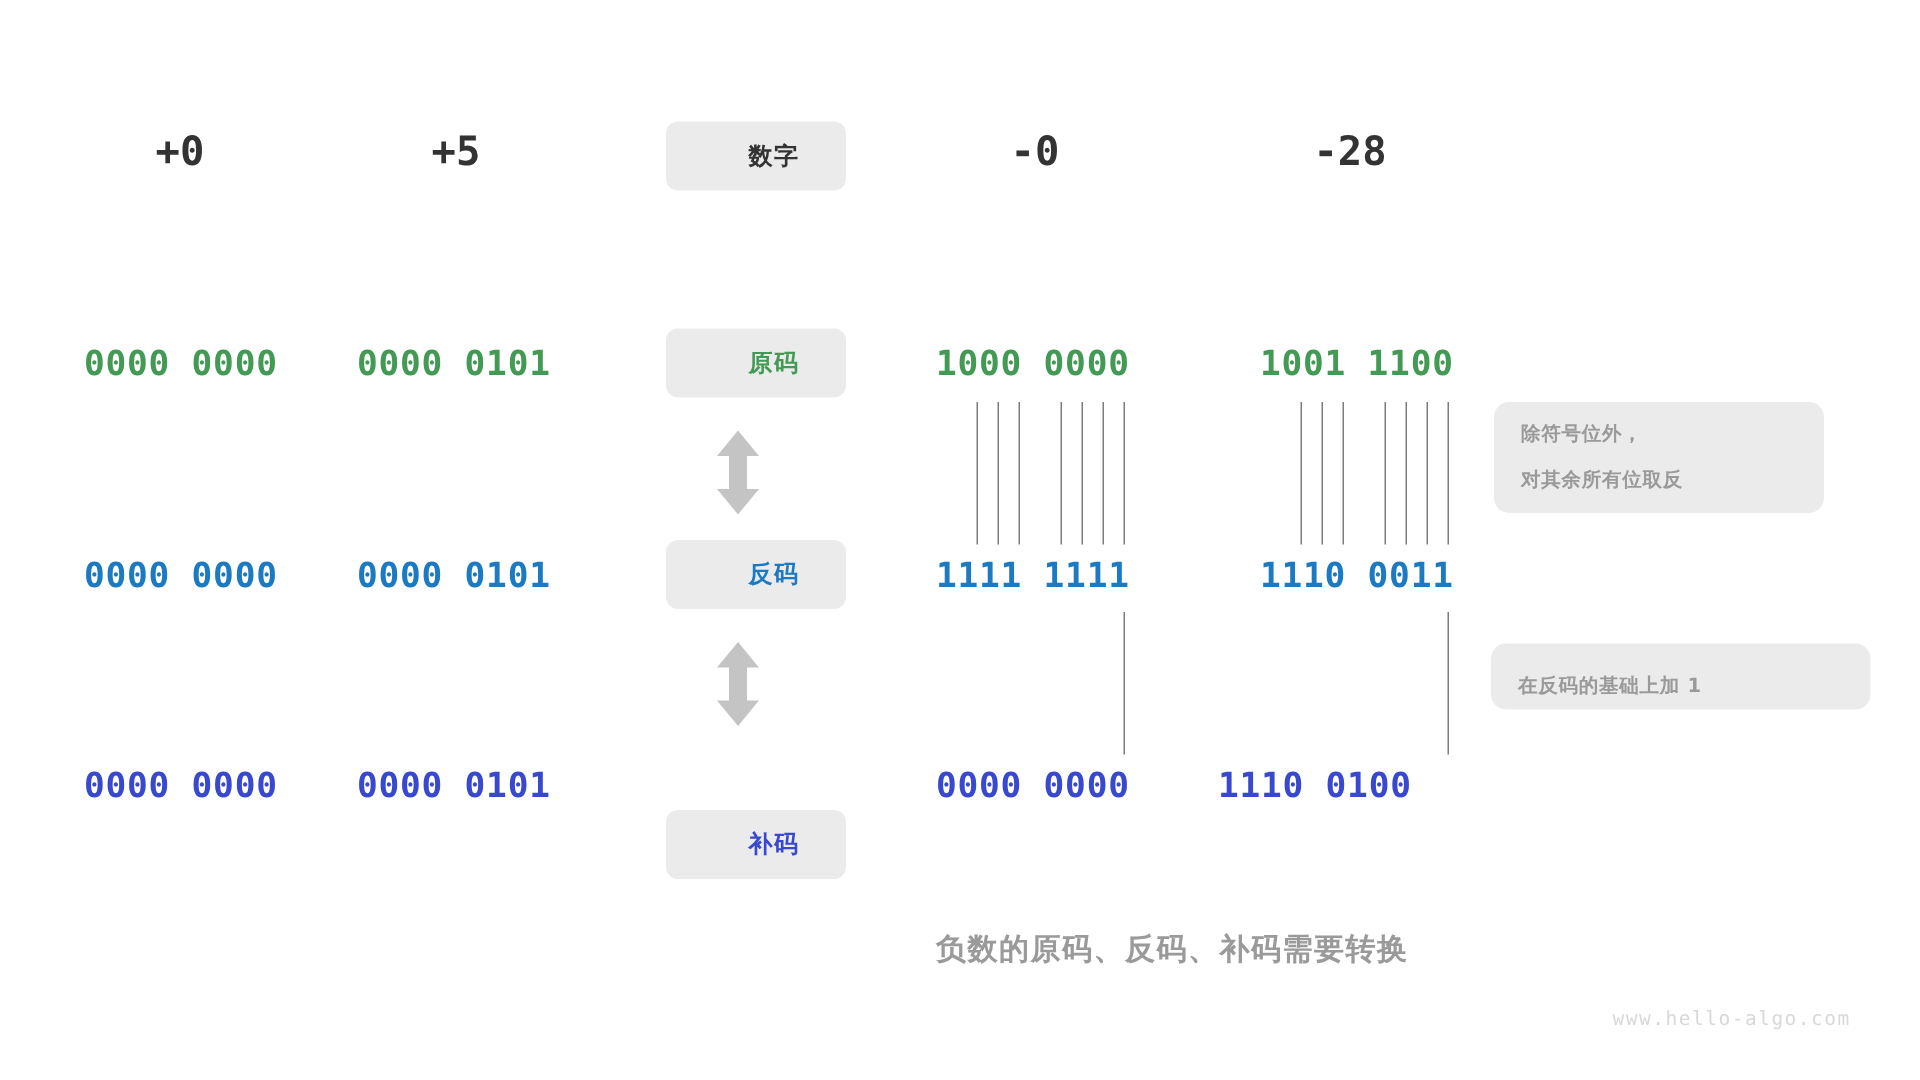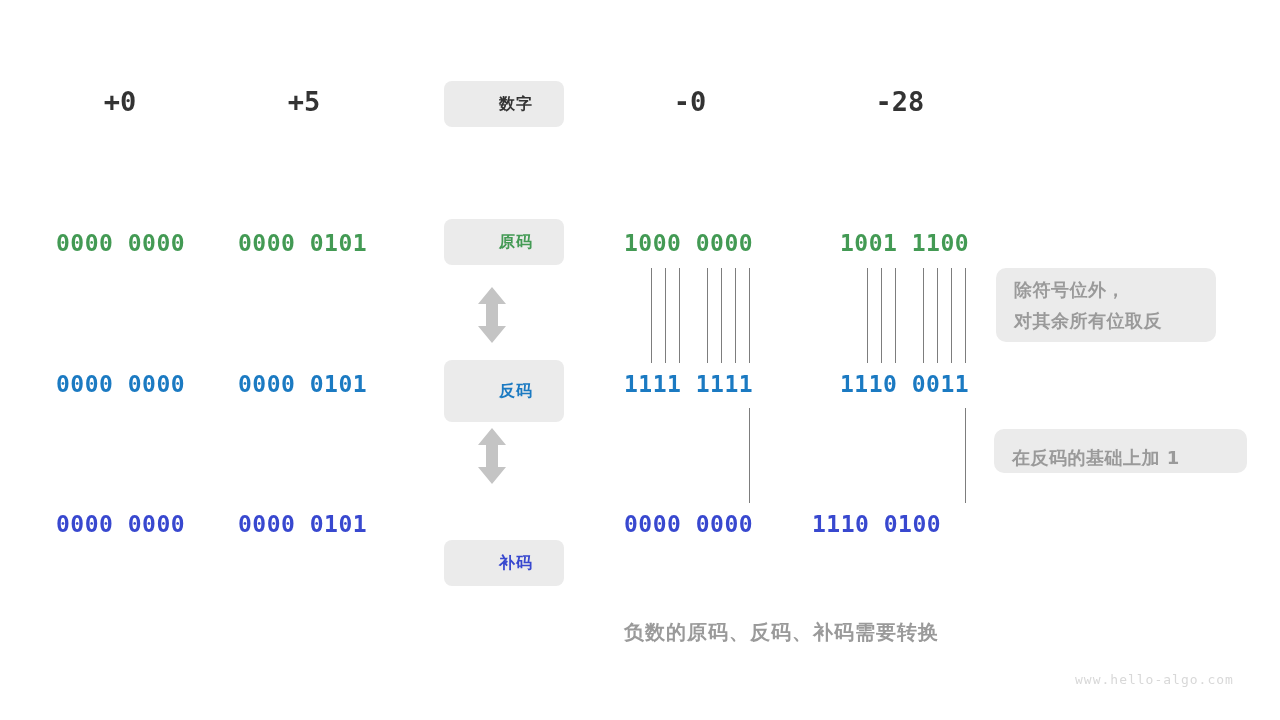--- a/index.html
+++ b/index.html
@@ -64,21 +64,21 @@
 
   
   .dblarrow { width: 34px; height: 56px; }
 
   
   .note {
     background: #ebebeb;
     border-radius: 10px;
     color: #9a9a9a;
     font-family: "DejaVu Sans", "Liberation Sans", sans-serif;
-    font-size: 18px;
+    font-size: 13px;
     font-weight: bold;
     line-height: 31px;
     letter-spacing: 0.5px;
     display: flex;
     align-items: center;
     box-sizing: border-box;
     padding: 0 18px;
   }
   .note .ln { display: block; }
 
@@ -154,21 +154,21 @@
       <span class="ln">除符号位外，</span>
       <span class="ln">对其余所有位取反</span>
     </div>
   </div>
 
   <div class="abs bin blue" style="left:56px; top:371px;">0000 0000</div>
   <div class="abs bin blue" style="left:238px; top:371px;">0000 0101</div>
   <div class="abs bin blue" style="left:624px; top:371px;">1111 1111</div>
   <div class="abs bin blue" style="left:840px; top:371px;">1110 0011</div>
 
-  <div class="abs badge blue" style="left:444px; top:360px; width:96px; height:62px;">反码</div>
+  <div class="abs badge blue" style="left:444px; top:360px; width:96px; height:46px;">反码</div>
 
   <div class="abs" style="left:475px; top:428px;">
     <svg class="dblarrow" viewBox="0 0 34 56" xmlns="http://www.w3.org/2000/svg">
       <path d="M17 0 L31 17 L23 17 L23 39 L31 39 L17 56 L3 39 L11 39 L11 17 L3 17 Z" fill="#c4c4c4"></path>
     </svg>
   </div>
 
   <div class="vline" style="left:749px; top:408px; height:95px;"></div>
   <div class="vline" style="left:965px; top:408px; height:95px;"></div>
 

